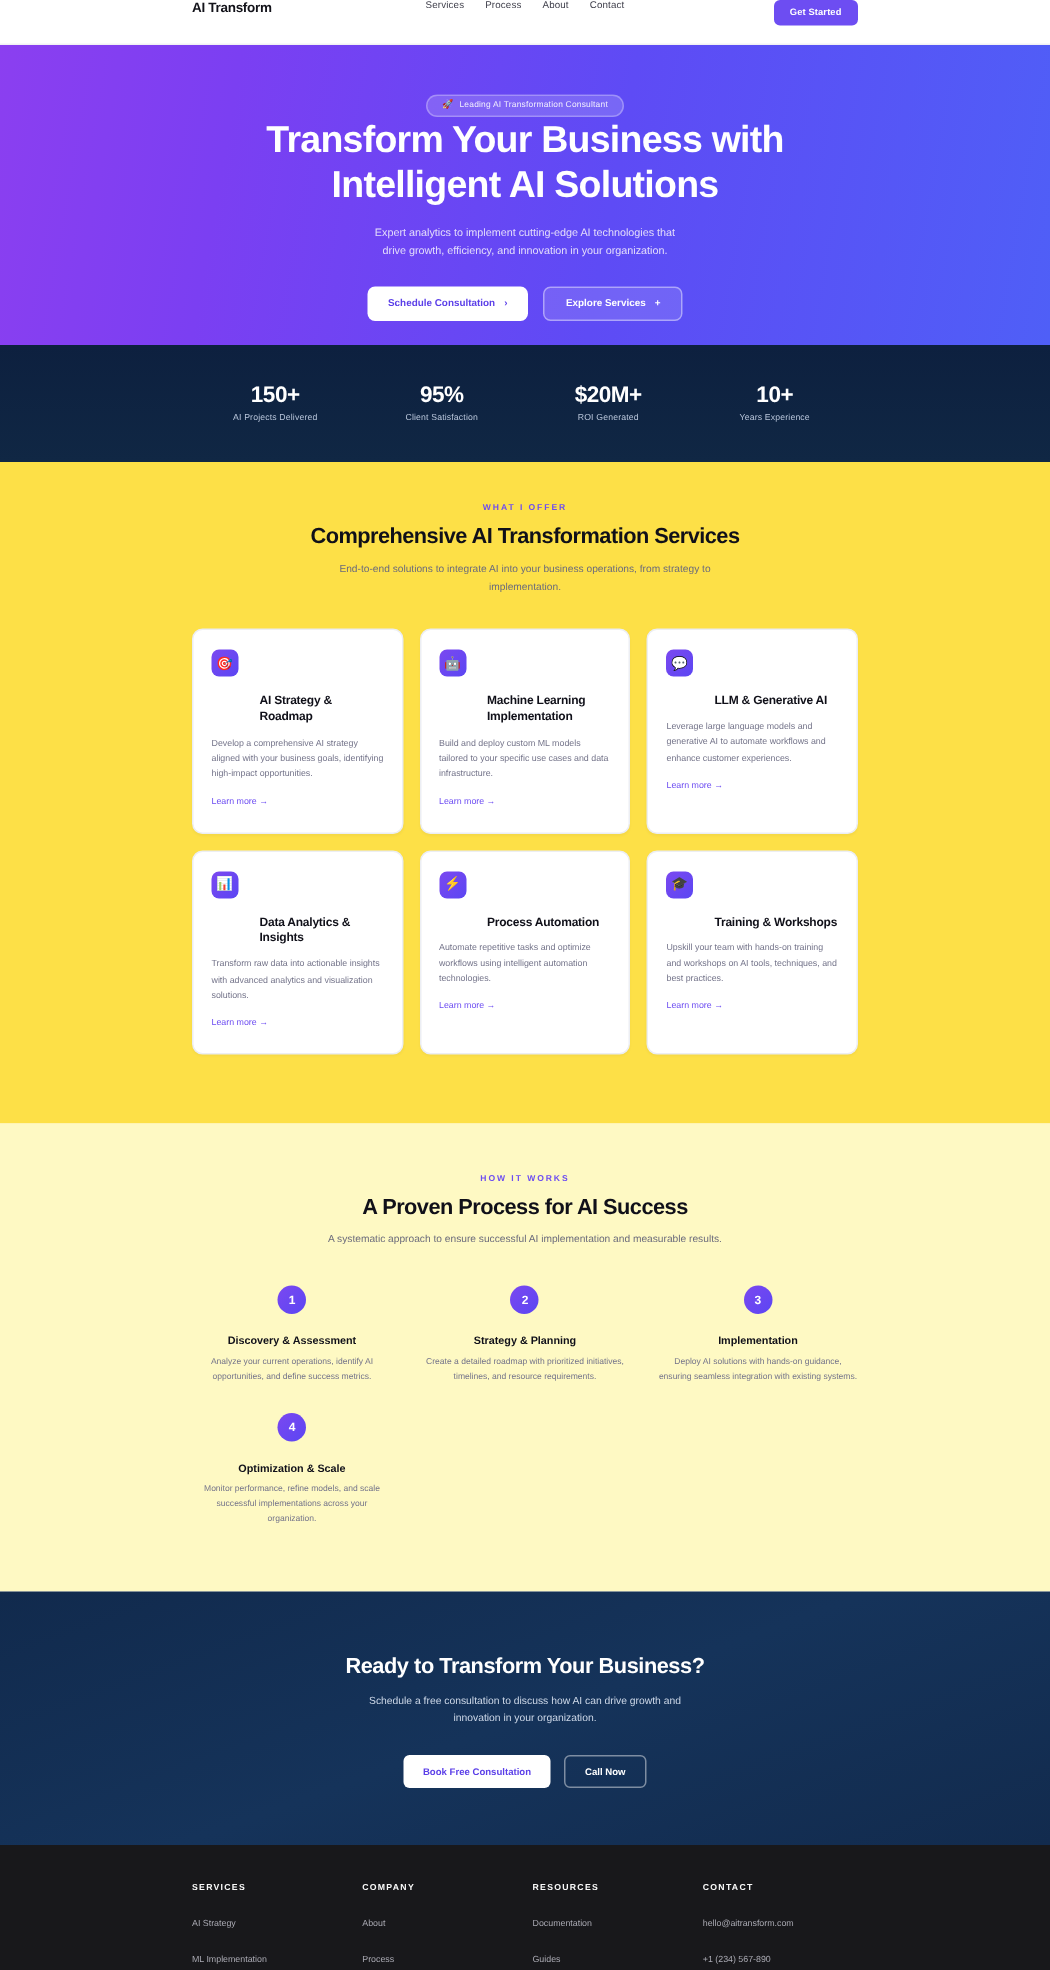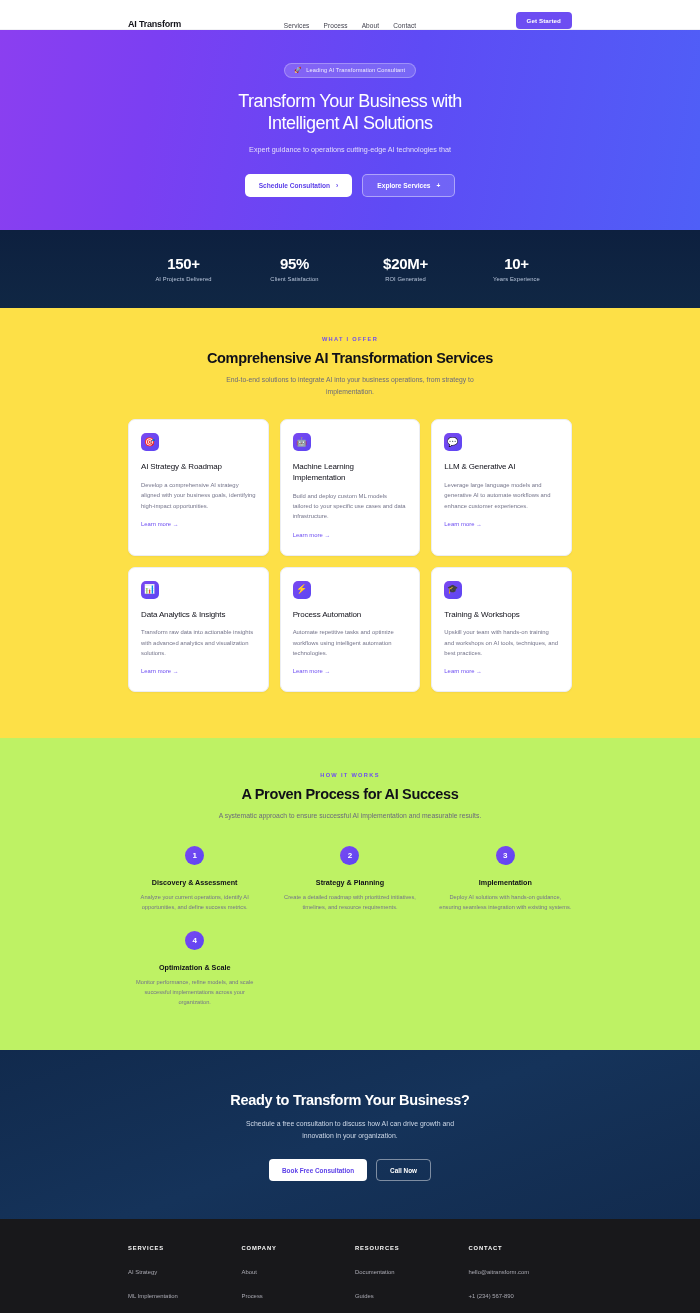--- a/index.html
+++ b/index.html
@@ -9,21 +9,21 @@
     background: #ffffff;
     -webkit-font-smoothing: antialiased;
   }
   .page { width: 700px; overflow: hidden; }
 
   
   .nav {
     height: 30px;
     background: #ffffff;
     display: flex;
-    align-items: flex-end;
+    align-items: flex-start;
     padding: 0 128px;
     position: relative;
     border-bottom: 1px solid #f1f1f4;
   }
   .brand {
     font-size: 9px;
     font-weight: 700;
     color: #13131a;
     letter-spacing: -0.2px;
   }
@@ -67,24 +67,23 @@
     background: rgba(255,255,255,0.16);
     border: 1px solid rgba(255,255,255,0.28);
     border-radius: 20px;
     padding: 3.5px 10px;
     font-size: 5.6px;
     letter-spacing: 0.15px;
     color: #f1eefe;
   }
   .hero-badge .emoji { font-size: 6px; line-height: 1; }
   .hero h1 {
-    margin-top: 12px;
-    font-size: 18px;
+    font-size: 25px;
     line-height: 1.23;
-    font-weight: 400;
+    font-weight: 700;
     letter-spacing: -0.5px;
   }
   .hero h1 .ln { display: block; }
   .hero-sub {
     margin-top: 10px;
     font-size: 7.2px;
     line-height: 1.65;
     color: #e3dcfb;
   }
   .hero-sub .ln { display: block; }
@@ -192,43 +191,44 @@
     background: linear-gradient(135deg, #7b48f0 0%, #5b46f3 100%);
     display: flex;
     align-items: center;
     justify-content: center;
     font-size: 9px;
     line-height: 1;
   }
   .card-title {
     margin-top: 11px;
     font-size: 8px;
-    font-weight: 400;
+    font-weight: 700;
     color: #101019;
     letter-spacing: -0.15px;
     line-height: 1.35;
+    margin-left: 32px;
   }
   .card-desc {
     margin-top: 7px;
     font-size: 5.9px;
     line-height: 1.75;
     color: #74748a;
   }
   .card-link {
     margin-top: 10px;
     display: inline-block;
     font-size: 5.9px;
     color: #6d4df2;
     text-decoration: none;
     font-weight: 500;
   }
 
   
   .process {
-    background: #bef264;
+    background: #fef9c3;
     padding: 34px 128px 42px;
   }
   .steps {
     margin-top: 24px;
     display: grid;
     grid-template-columns: repeat(3, 1fr);
     gap: 18px 22px;
   }
   .step { text-align: center; }
   .step-num {
@@ -346,21 +346,22 @@
   <section class="hero">
     <div class="hero-badge">
       <span class="emoji">🚀</span>
       <span>Leading AI Transformation Consultant</span>
     </div>
     <h1>
       <span class="ln">Transform Your Business with</span>
       <span class="ln">Intelligent AI Solutions</span>
     </h1>
     <div class="hero-sub">
-      <span class="ln">Expert guidance to operations cutting-edge AI technologies that</span>
+      <span class="ln">Expert analytics to implement cutting-edge AI technologies that</span>
+      <span class="ln">drive growth, efficiency, and innovation in your organization.</span>
     </div>
     <div class="hero-btns">
       <button class="btn-white">
         <span>Schedule Consultation</span>
         <span>›</span>
       </button>
       <button class="btn-ghost">
         <span>Explore Services</span>
         <span>+</span>
       </button>

